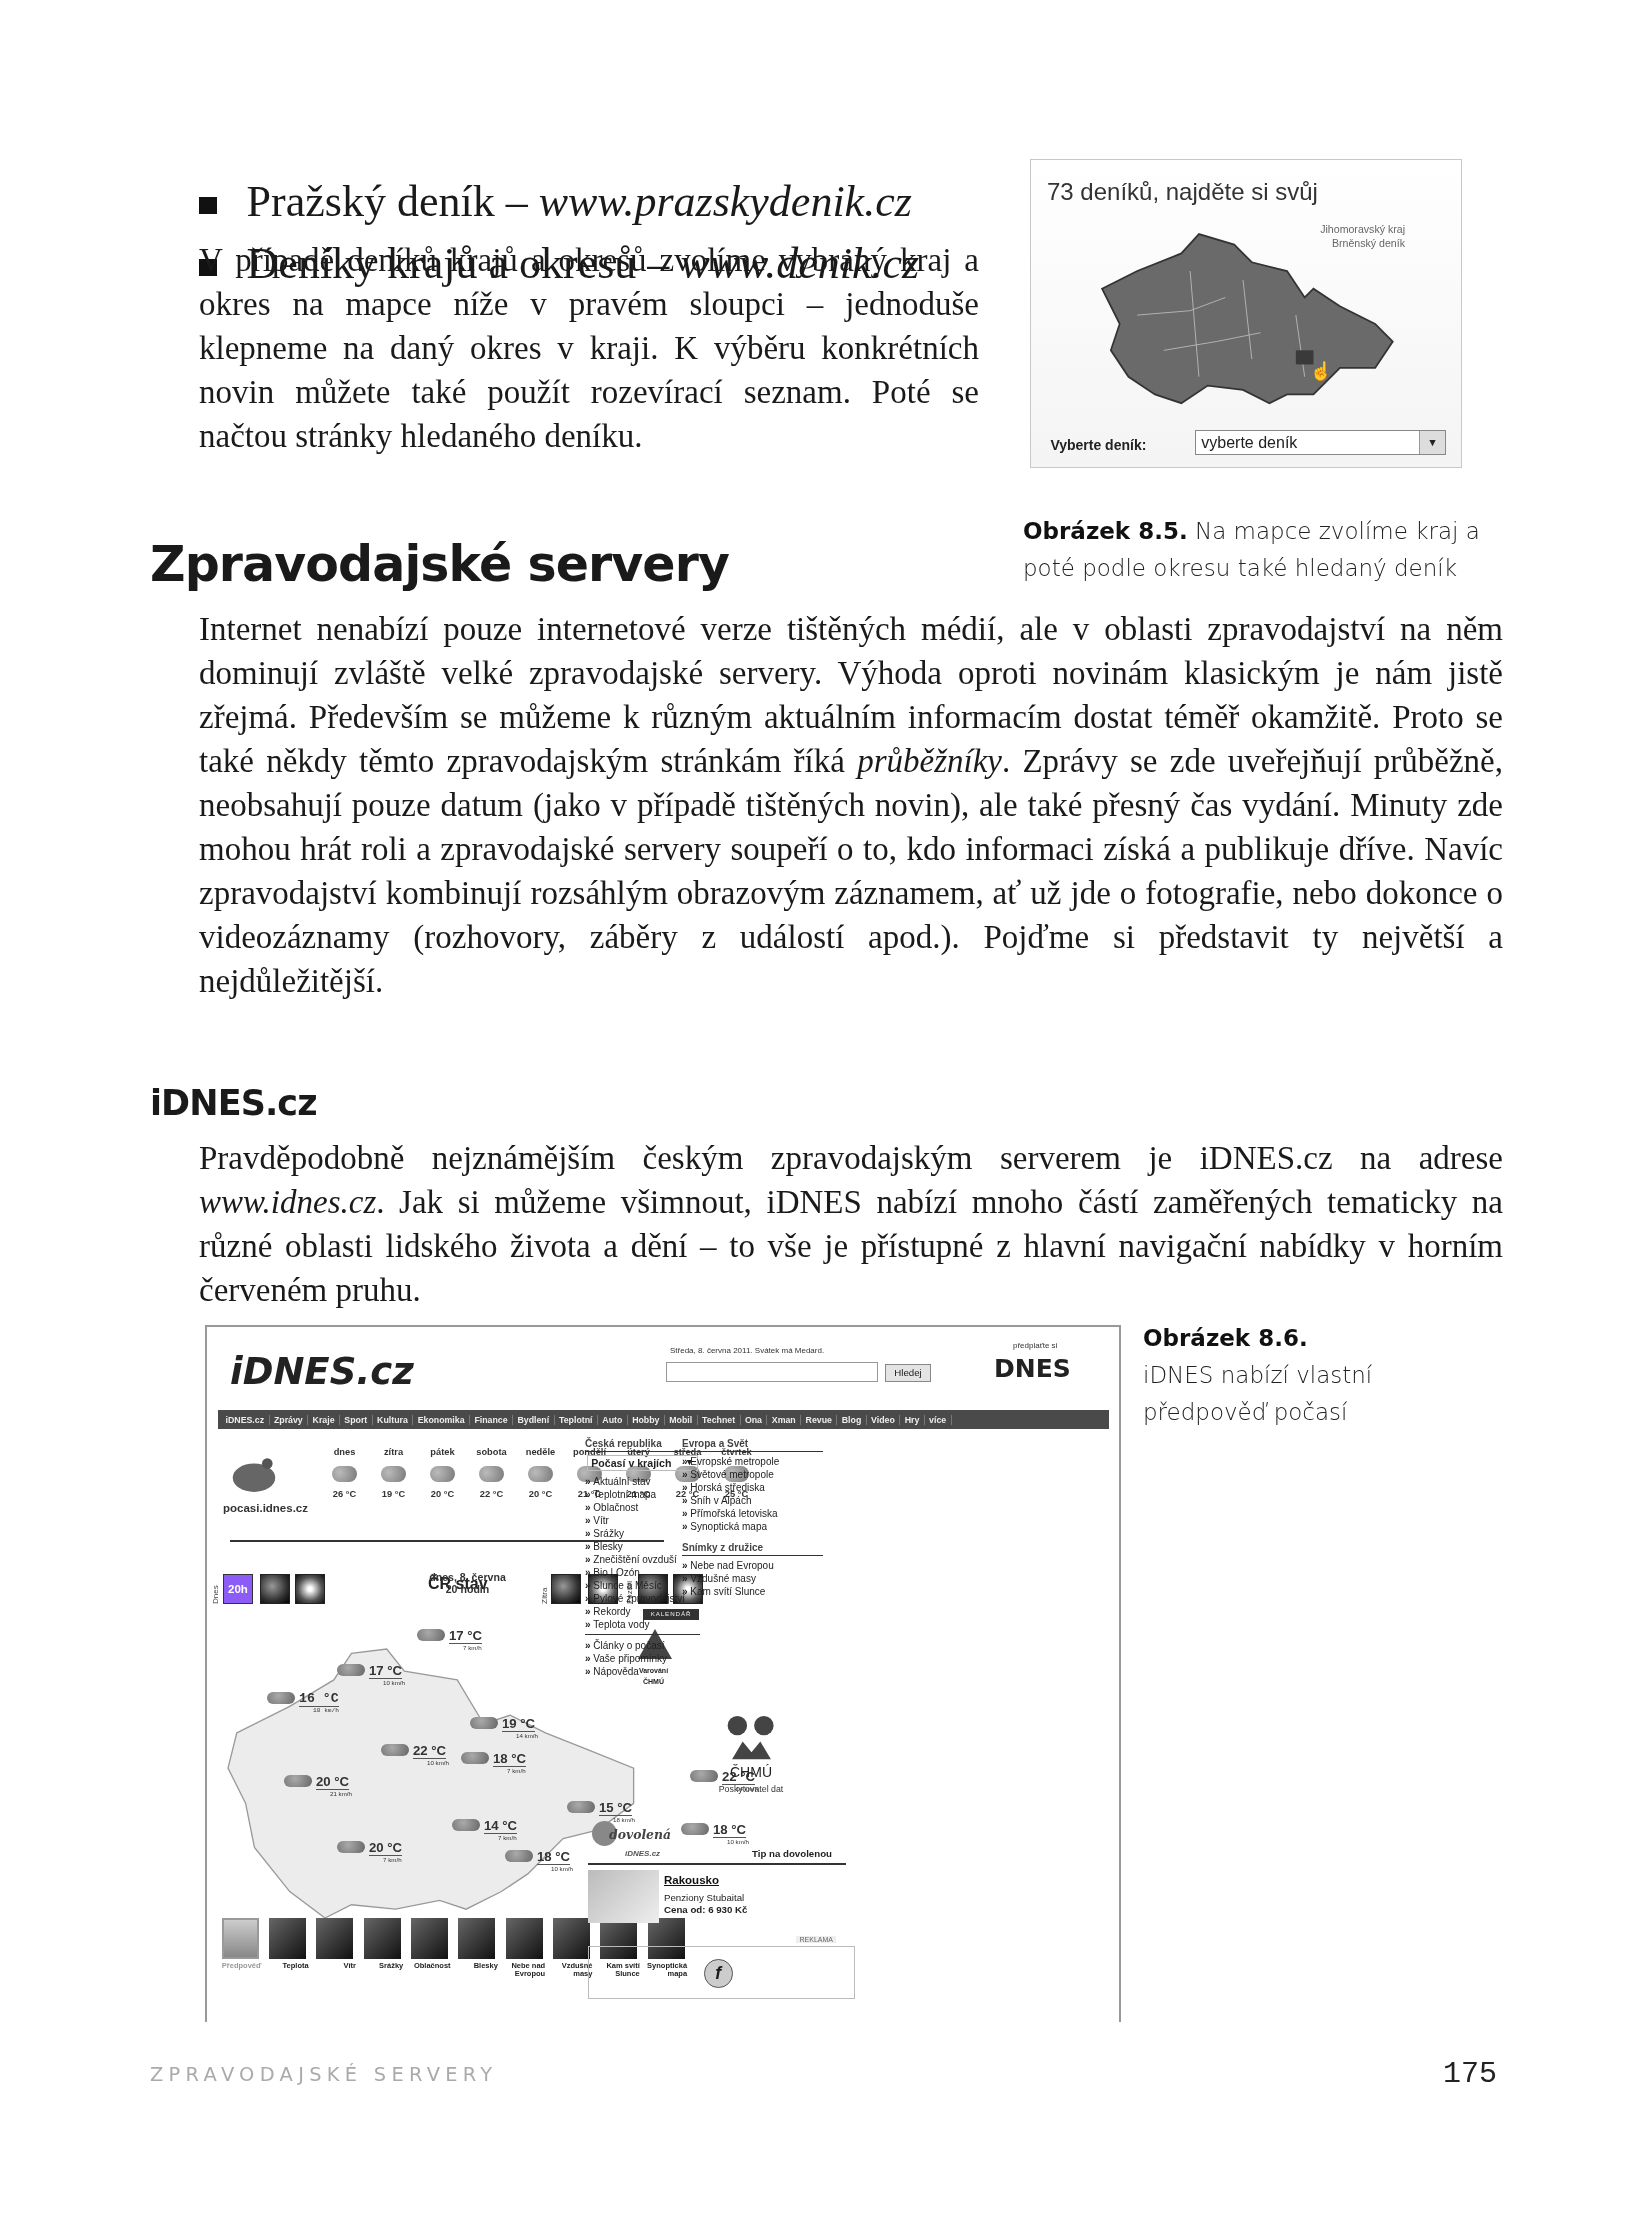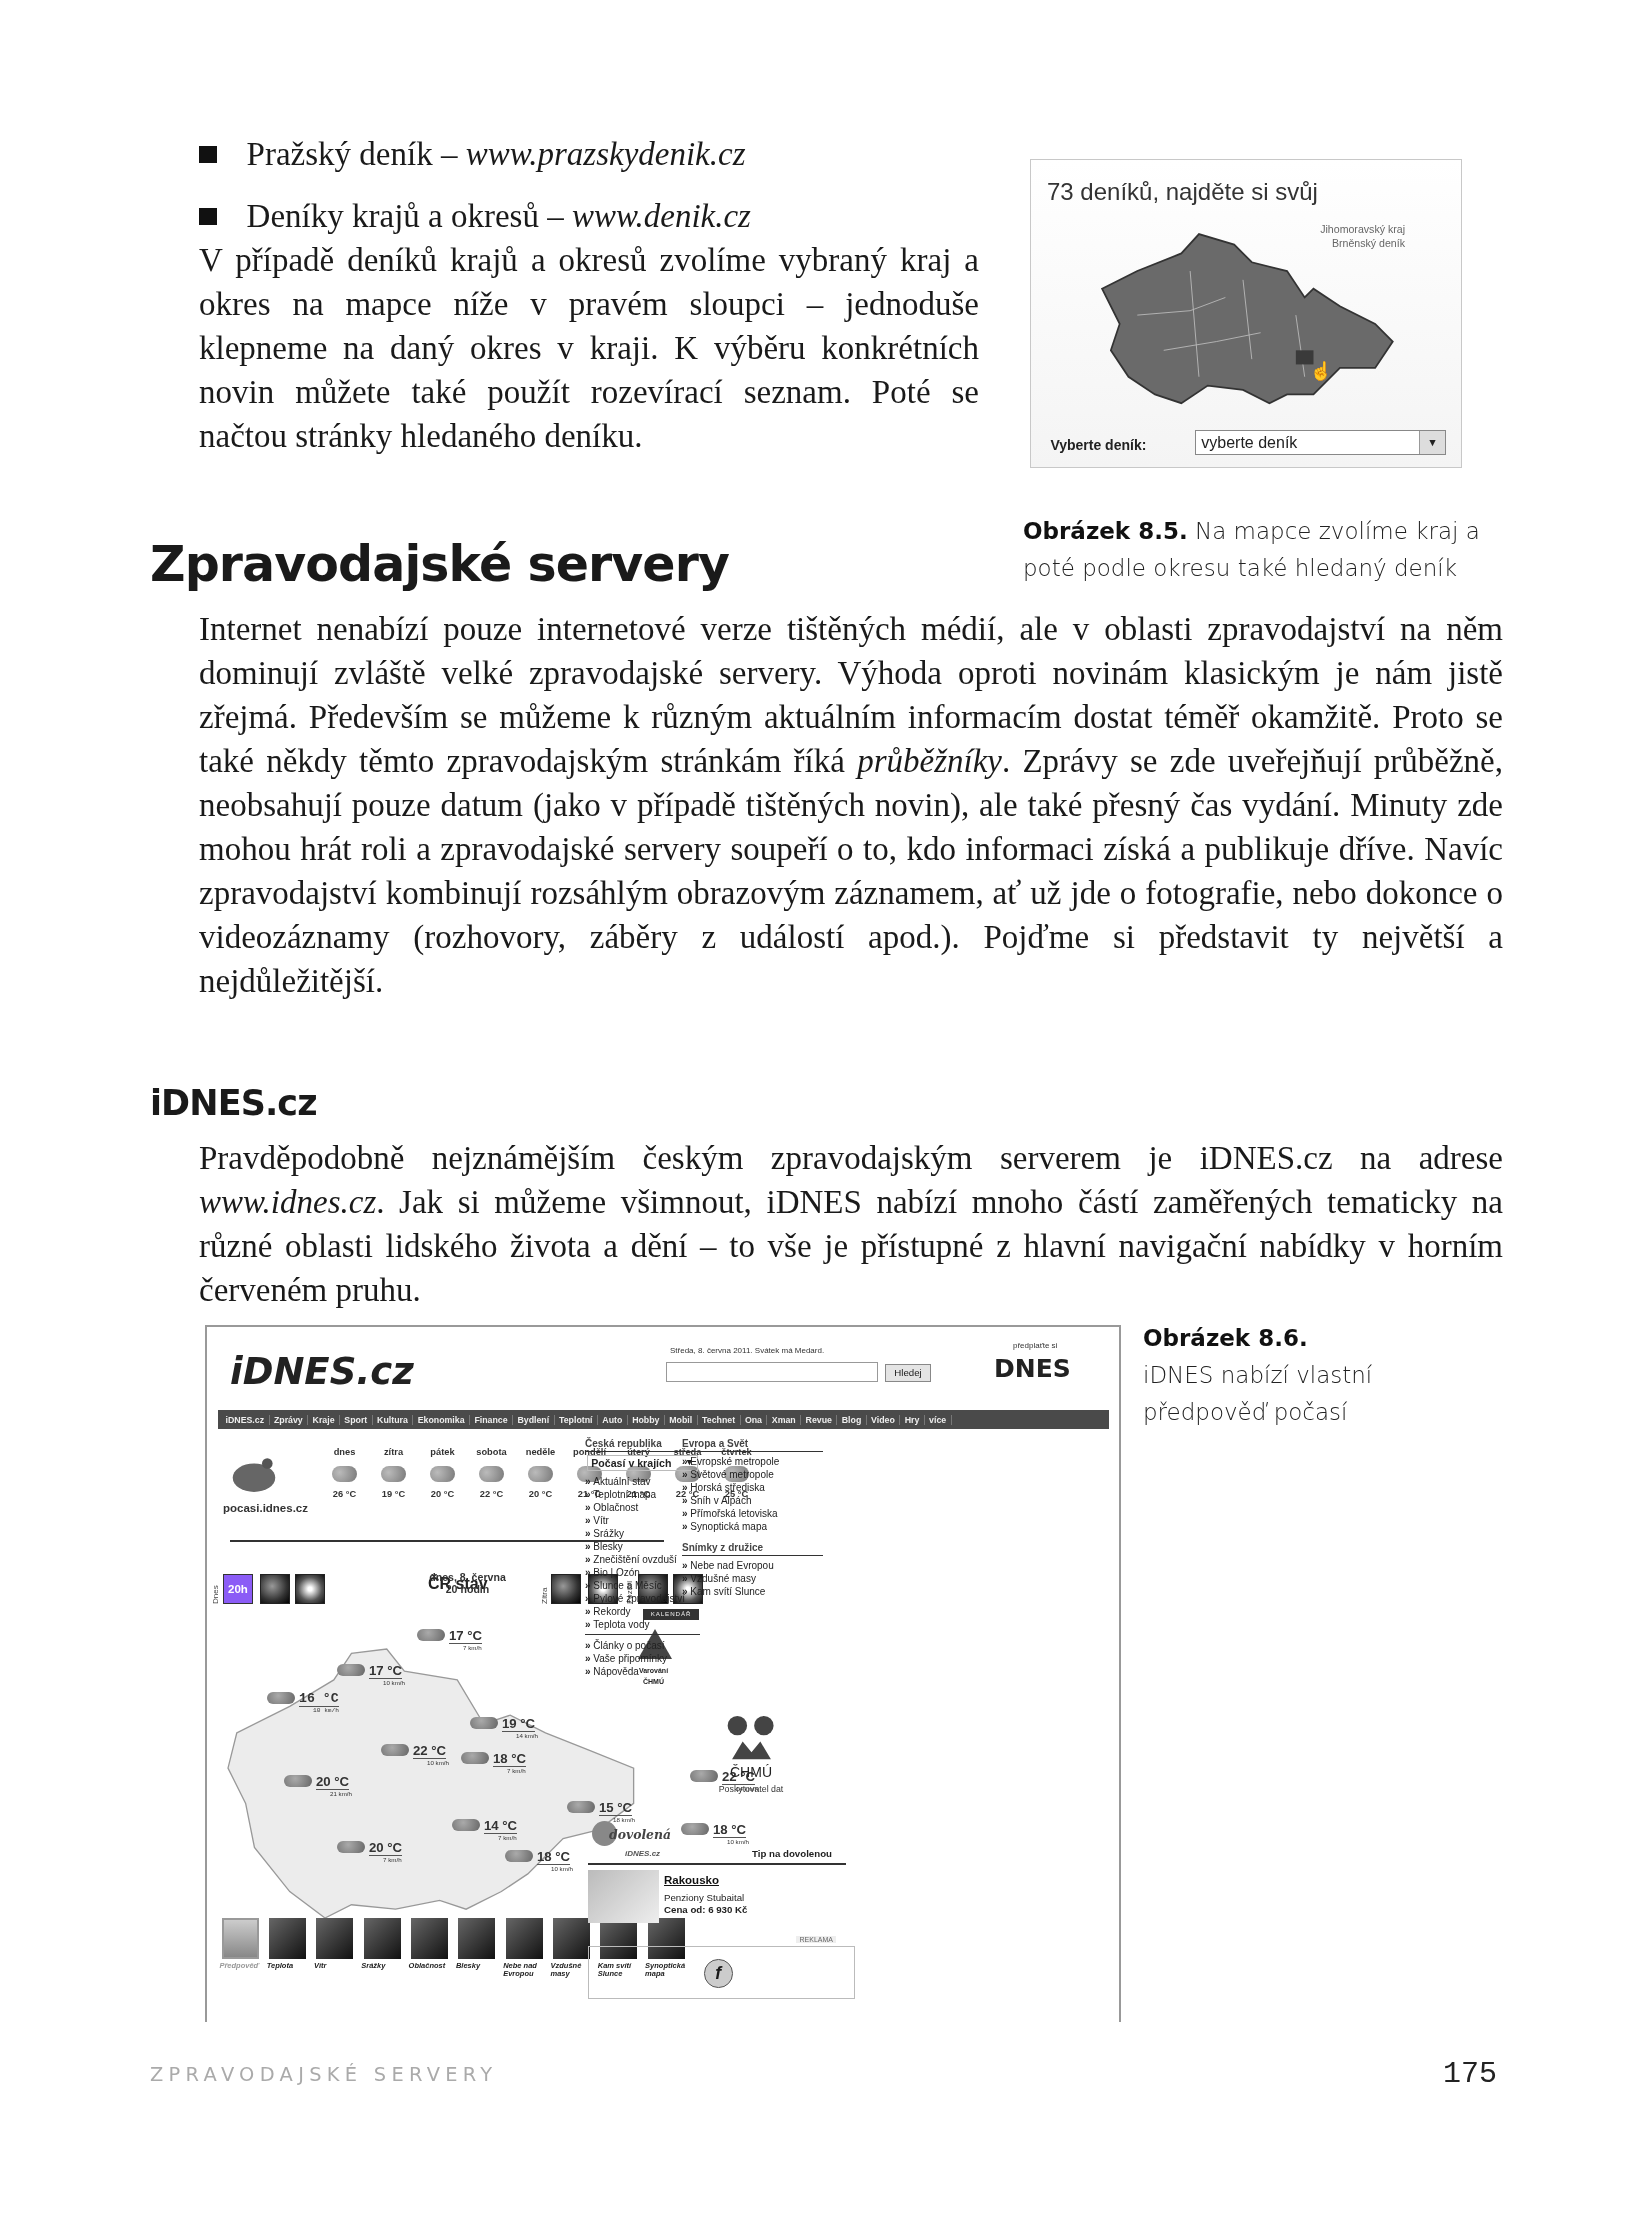--- a/index.html
+++ b/index.html
@@ -1,19 +1,19 @@
 <!DOCTYPE html>
 <html style="font-size:14px"><head>
 <meta charset="utf-8">
 <style>
   html,body{margin:0;padding:0;background:#fff;}
   body{width:1648px;height:2220px;position:relative;overflow:hidden;font-family:"Liberation Serif","DejaVu Serif",serif;color:#1a1a1a;}
   .abs{position:absolute;}
   .body-text{font-size:33px;line-height:44px;text-align:justify;}
-  .bullet{position:absolute;left:199px;font-size:33px;line-height:44px;}
+  .bullet{position:absolute;left:199px;font-size:44px;line-height:44px;margin-top:48px;}
   .bullet .sq{display:inline-block;width:17.6px;height:17.6px;background:#111;margin-right:30px;vertical-align:1.8px;}
   .sans{font-family:"Liberation Sans","DejaVu Sans",sans-serif;}
   h2.sec{position:absolute;left:150px;top:536px;margin:0;font-family:"DejaVu Sans","Liberation Sans",sans-serif;font-weight:bold;font-size:49px;letter-spacing:-0.9px;}
   h3.sub{position:absolute;left:150px;top:1083px;margin:0;font-family:"DejaVu Sans","Liberation Sans",sans-serif;font-weight:bold;font-size:35px;letter-spacing:-0.9px;}
   .caption{position:absolute;font-family:"DejaVu Sans","Liberation Sans",sans-serif;font-size:23px;line-height:37px;color:#222;font-weight:300;}
   .caption b{font-weight:bold;color:#111;}
   
   .fig1{position:absolute;left:1030px;top:159px;width:432px;height:309px;border:1.8px solid #c8c8c8;background:linear-gradient(#fff,#f4f4f4);box-sizing:border-box;}
   .fig1 .title{position:absolute;left:16px;top:17.6px;font-size:24px;color:#333;}
   .fig1 .region{position:absolute;right:56px;top:62px;font-size:10.6px;color:#666;text-align:right;font-weight:normal;line-height:14px;}
@@ -43,21 +43,21 @@
   .fig2 .tile.h20{background:#8b5cf6;color:#fff;font-size:11.5px;font-weight:bold;text-align:center;line-height:28px;border:1.8px solid #333;}
   .fig2 .vlabel{position:absolute;font-size:8px;color:#444;transform:rotate(-90deg);transform-origin:left top;}
   .fig2 .kal{position:absolute;left:436px;top:282px;width:56px;height:10.6px;background:#333;color:#eee;font-size:6.2px;text-align:center;line-height:10.6px;letter-spacing:0.9px;}
   .fig2 .warn{position:absolute;left:431px;top:302px;width:0;height:0;border-left:17.6px solid transparent;border-right:17.6px solid transparent;border-bottom:30px solid #444;}
   .fig2 .warn-t{position:absolute;left:420px;top:339px;font-size:7px;font-weight:bold;text-align:center;width:53px;line-height:10.6px;color:#222;}
   .fig2 .wx{position:absolute;font-family:"Liberation Sans",sans-serif;}
   .fig2 .wx .t{font-size:13.2px;font-weight:bold;color:#333;border-bottom:0.9px solid #555;display:inline-block;}
   .fig2 .wx .w{font-size:6.2px;color:#333;margin-left:14px;}
   .fig2 .wx .cl{position:absolute;left:-32px;top:1.8px;width:28px;height:12.4px;border-radius:7px;background:radial-gradient(circle at 40% 30%,#aaa,#666);}
   .fig2 .thumbs{position:absolute;left:12.4px;top:591px;display:flex;}
-  .fig2 .th{width:42px;margin-right:5.3px;text-align:left;font-style:italic;}
+  .fig2 .th{width:42px;margin-right:5.3px;text-align:right;}
   .fig2 .th .im{width:37px;height:41px;margin:0 auto;background:linear-gradient(135deg,#666,#111);}
   .fig2 .th .im.sel{background:linear-gradient(#ccc,#888);border:2.6px solid #999;box-sizing:border-box;}
   .fig2 .th .lb{font-size:7.5px;font-weight:bold;color:#222;line-height:8.8px;margin-top:2.6px;font-family:"Liberation Sans",sans-serif;}
   .fig2 .th .lb.grey{color:#999;}
   .fig2 .col{position:absolute;font-family:"Liberation Sans",sans-serif;}
   .fig2 .col .hd{font-size:10px;font-weight:bold;color:#444;border-bottom:1.8px solid #333;padding-bottom:1.8px;margin-bottom:3.5px;}
   .fig2 .col .it{font-size:10px;color:#222;line-height:13px;white-space:nowrap;}
   .fig2 .col .it:before{content:"\00BB  ";font-weight:bold;}
   .fig2 .drop{border:0.9px solid #bbb;font-size:10.6px;font-weight:bold;padding:0.9px 3.5px;margin:1.8px 1.8px 3.5px;position:relative;color:#222;}
   .fig2 .drop:after{content:"\25BE";position:absolute;right:5.3px;top:0;font-size:9.7px;}

